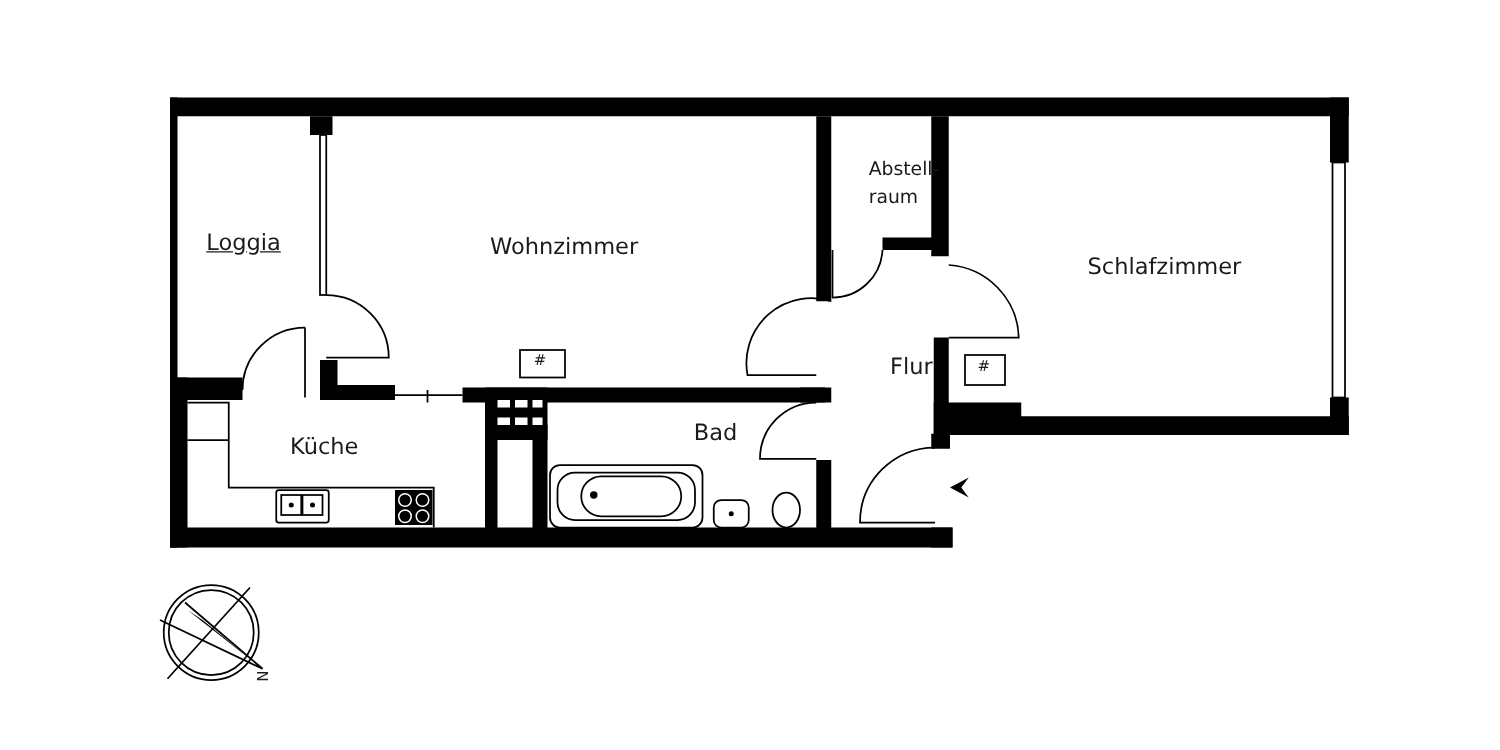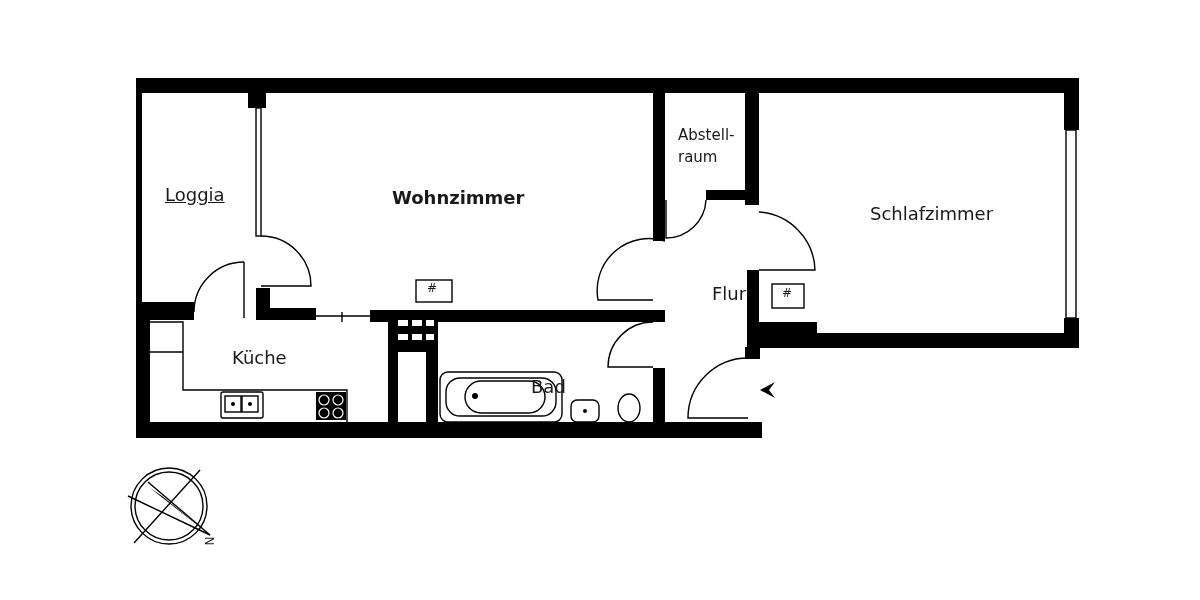--- a/index.html
+++ b/index.html
@@ -1,19 +1,19 @@
 <!DOCTYPE html>
 <html><head>
 <meta charset="utf-8">
 <style>
   html,body{margin:0;padding:0;background:#fff;}
   #stage{position:relative;width:1200px;height:600px;overflow:hidden;background:#fff;font-family:"DejaVu Sans","Liberation Sans",sans-serif;}
   svg{position:absolute;left:0;top:0;}
   .lbl{position:absolute;color:#1a1a1a;font-size:18px;white-space:nowrap;}
-  .lbl.small{font-size:15px;line-height:22px;}
+  .lbl.small{font-size:15px;line-height:22px;margin-left:17px;}
 </style>
 </head>
 <body>
 
 <div id="stage">
   <svg width="1200" height="600" viewBox="0 0 1200 600">
     <g fill="#000">
 
       <rect x="136" y="78" width="943" height="15"></rect>
 
@@ -116,26 +116,26 @@
 
       <polygon points="150,488 210,535 162,496"></polygon>
 
       <polygon points="760,390 775,382 769,390 775,398"></polygon>
     </g>
     <line x1="148" y1="482" x2="210" y2="535" stroke="#000" stroke-width="1.4"></line>
     <line x1="128" y1="496" x2="210" y2="535" stroke="#000" stroke-width="1.4"></line>
   </svg>
 
   <div class="lbl" style="left:165px;top:184px;text-decoration:underline;">Loggia</div>
-  <div class="lbl" style="left:392px;top:187px;font-weight:bold;">Wohnzimmer</div>
+  <div class="lbl" style="left:392px;top:187px;">Wohnzimmer</div>
   <div class="lbl small" style="left:678px;top:124px;">
     <div>Abstell-</div>
     <div>raum</div>
   </div>
   <div class="lbl" style="left:870px;top:203px;">Schlafzimmer</div>
   <div class="lbl" style="left:712px;top:283px;">Flur</div>
   <div class="lbl" style="left:232px;top:347px;">Küche</div>
-  <div class="lbl" style="left:531px;top:336px;margin-top:40px;">Bad</div>
+  <div class="lbl" style="left:555px;top:336px;">Bad</div>
 
   <div class="lbl" style="left:427px;top:281px;font-size:12px;">#</div>
   <div class="lbl" style="left:782px;top:286px;font-size:12px;">#</div>
   <div class="lbl" style="left:206px;top:534px;font-size:12px;transform:rotate(-90deg);">N</div>
 </div>
 
 </body></html>

